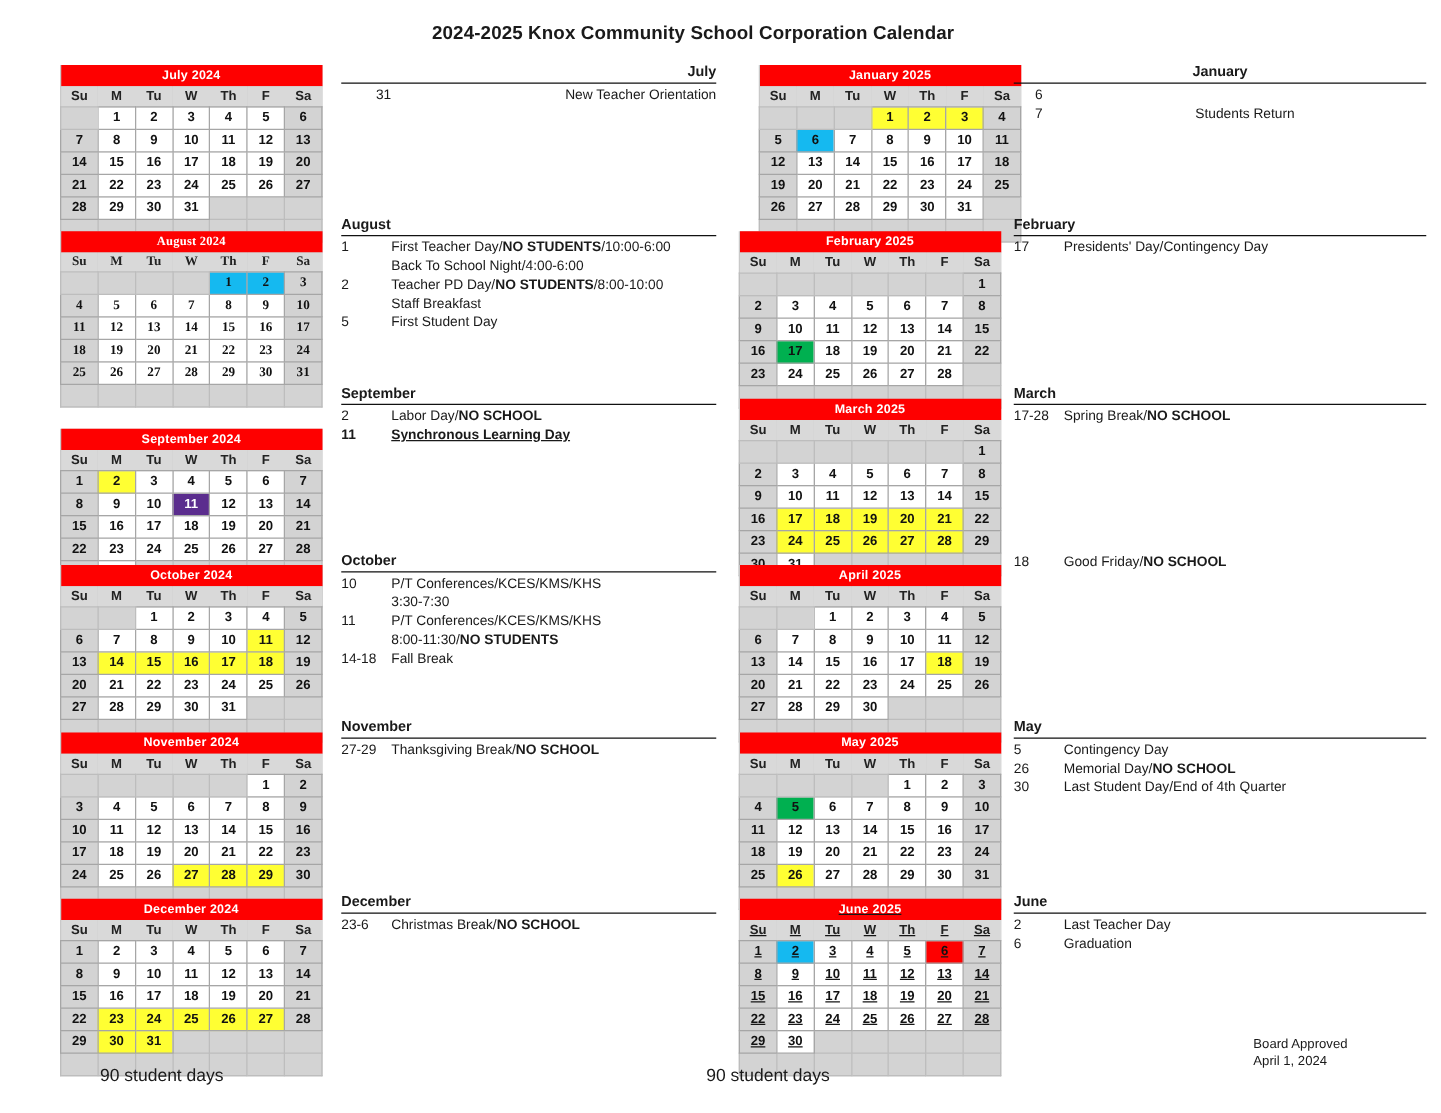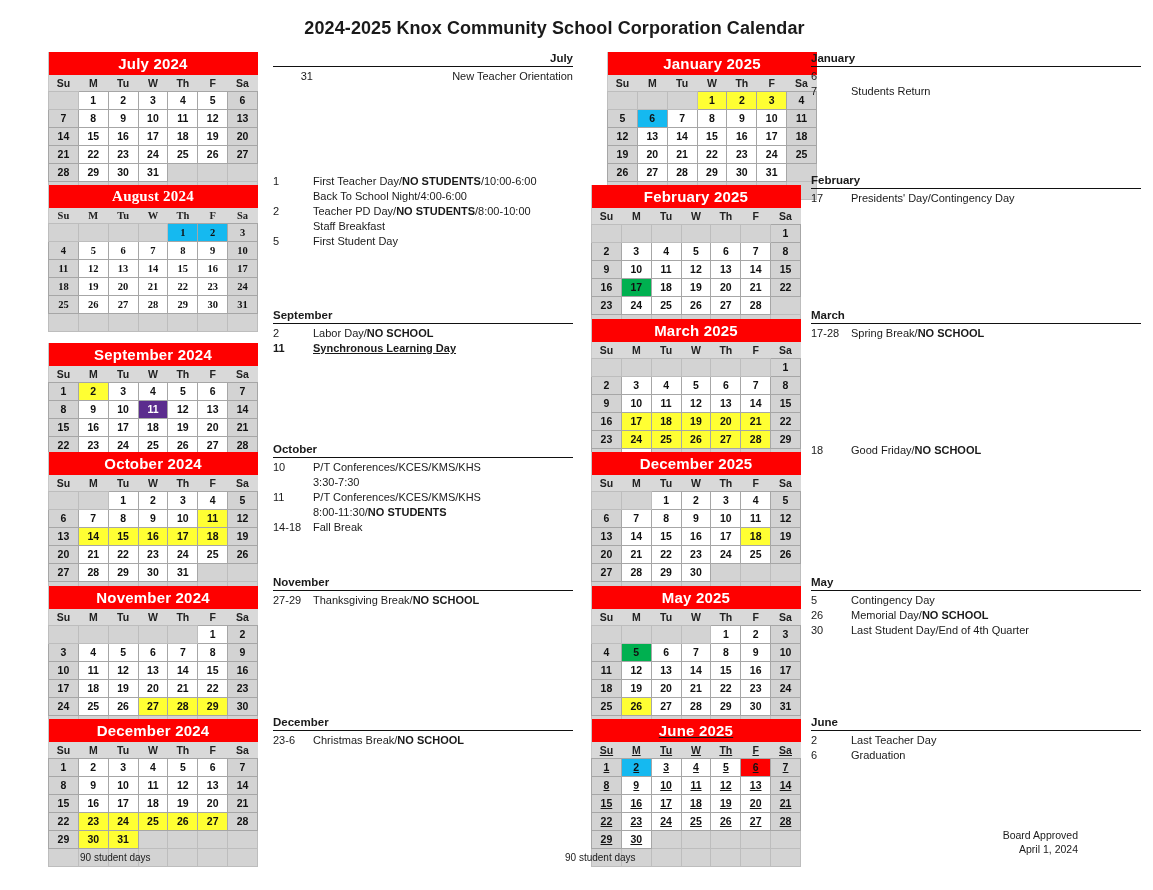--- a/index.html
+++ b/index.html
@@ -7,41 +7,41 @@
     width:1153px;height:890px;background:#ffffff;
     font-family:"Liberation Sans", sans-serif;
     color:#161616;
     -webkit-font-smoothing:antialiased;
   }
   .page{position:relative;width:1153px;height:890px;overflow:hidden;}
 
   
   .title{
     position:absolute;left:0;top:18px;width:1109px;
-    text-align:center;font-size:18px;font-weight:bold;letter-spacing:.1px;
+    text-align:center;font-size:15px;font-weight:bold;letter-spacing:.1px;
     color:#1a1a1a;
   }
 
   
   .col{position:absolute;}
   .col-cal-left{left:48px;top:52px;width:210px;}
   .col-ev-left{left:273px;top:52px;width:300px;}
   .col-cal-right{left:591px;top:52px;width:210px;}
   .col-ev-right{left:811px;top:52px;width:330px;}
 
   
   .mblock{margin-bottom:0;}
 
   
   table.cal{
     border-collapse:collapse;width:210px;table-layout:fixed;
     background:#c9c9c9;
   }
   table.cal .mhead td{
-    background:#fe0000;color:#ffffff;font-weight:bold;font-size:15px;
+    background:#fe0000;color:#ffffff;font-weight:bold;font-size:10px;
     text-align:center;padding:3px 0 3px;letter-spacing:.2px;
     border:none;
   }
   table.cal .dow td{
     background:#d9d9d9;color:#222;font-weight:bold;font-size:10.5px;
     text-align:center;padding:2px 0 2px;border:none;
   }
   table.cal td.d{
     width:30px;height:15px;font-size:10.5px;font-weight:bold;
     text-align:center;vertical-align:middle;
@@ -72,26 +72,26 @@
   .evrow .tx{
     flex:1 1 auto;font-size:11px;color:#1a1a1a;
   }
   .evrow .tx b{font-weight:bold;}
   .evrow.cont .dt{visibility:hidden;}
   .evrow.strong .dt{font-weight:bold;}
   .evrow.strong .tx{font-weight:bold;text-decoration:underline;}
 
   
   .footnote{
-    position:absolute;font-size:10px;color:#1a1a1a;
+    position:absolute;font-size:14px;color:#1a1a1a;
   }
   .fn-left{left:80px;top:852px;}
   .fn-right{left:565px;top:852px;}
   .approved{
-    position:absolute;right:75px;top:828px;text-align:right;
+    position:absolute;right:75px;top:828px;
     font-size:10.5px;line-height:14px;color:#1a1a1a;
   }
 </style>
 </head>
 <body>
 
 <div class="page">
 
   <div class="title">2024-2025 Knox Community School Corporation Calendar</div>
 
@@ -532,20 +532,21 @@
 
   <div class="col col-ev-left" style="position: absolute;">
       <div class="evmonth" style="position: absolute; top: 0px; left: 0px; width: 100%; text-align: right;">
         <div class="mname">July</div>
         <div class="evrow">
           <span class="dt">31</span>
           <span class="tx">New Teacher Orientation</span>
         </div>
       </div>
       <div class="evmonth" style="position: absolute; top: 122px; left: 0px; width: 100%;">
+        <div class="mname">August</div>
         <div class="evrow">
           <span class="dt">1</span>
           <span class="tx">First Teacher Day/<b>NO STUDENTS</b>/10:00-6:00</span>
         </div>
         <div class="evrow cont">
           <span class="dt">·</span>
           <span class="tx">Back To School Night/4:00-6:00</span>
         </div>
         <div class="evrow">
           <span class="dt">2</span>
@@ -824,21 +825,21 @@
               <td class="d blank"></td>
               <td class="d blank"></td>
             </tr>
           </tbody>
         </table>
       </div>
       <div class="mblock" style="position: absolute; top: 400px; left: 0px;">
         <table class="cal">
           <tbody>
             <tr class="mhead">
-              <td colspan="7">December 2025</td>
+              <td colspan="7">April 2025</td>
             </tr>
             <tr class="dow">
               <td>Su</td>
               <td>M</td>
               <td>Tu</td>
               <td>W</td>
               <td>Th</td>
               <td>F</td>
               <td>Sa</td>
             </tr>
@@ -1039,21 +1040,21 @@
               <td class="d blank"></td>
               <td class="d blank"></td>
               <td class="d blank"></td>
             </tr>
           </tbody>
         </table>
       </div>
     </div>
 
   <div class="col col-ev-right" style="position: absolute;">
-      <div class="evmonth" style="position: absolute; top: 0px; left: 0px; width: 100%;">
+      <div class="evmonth" style="position: absolute; top: 0px; left: 0px; width: 100%; text-align: center;">
         <div class="mname">January</div>
         <div class="evrow">
           <span class="dt">6</span>
         </div>
         <div class="evrow">
           <span class="dt">7</span>
           <span class="tx">Students Return</span>
         </div>
       </div>
       <div class="evmonth" style="position: absolute; top: 122px; left: 0px; width: 100%;">

